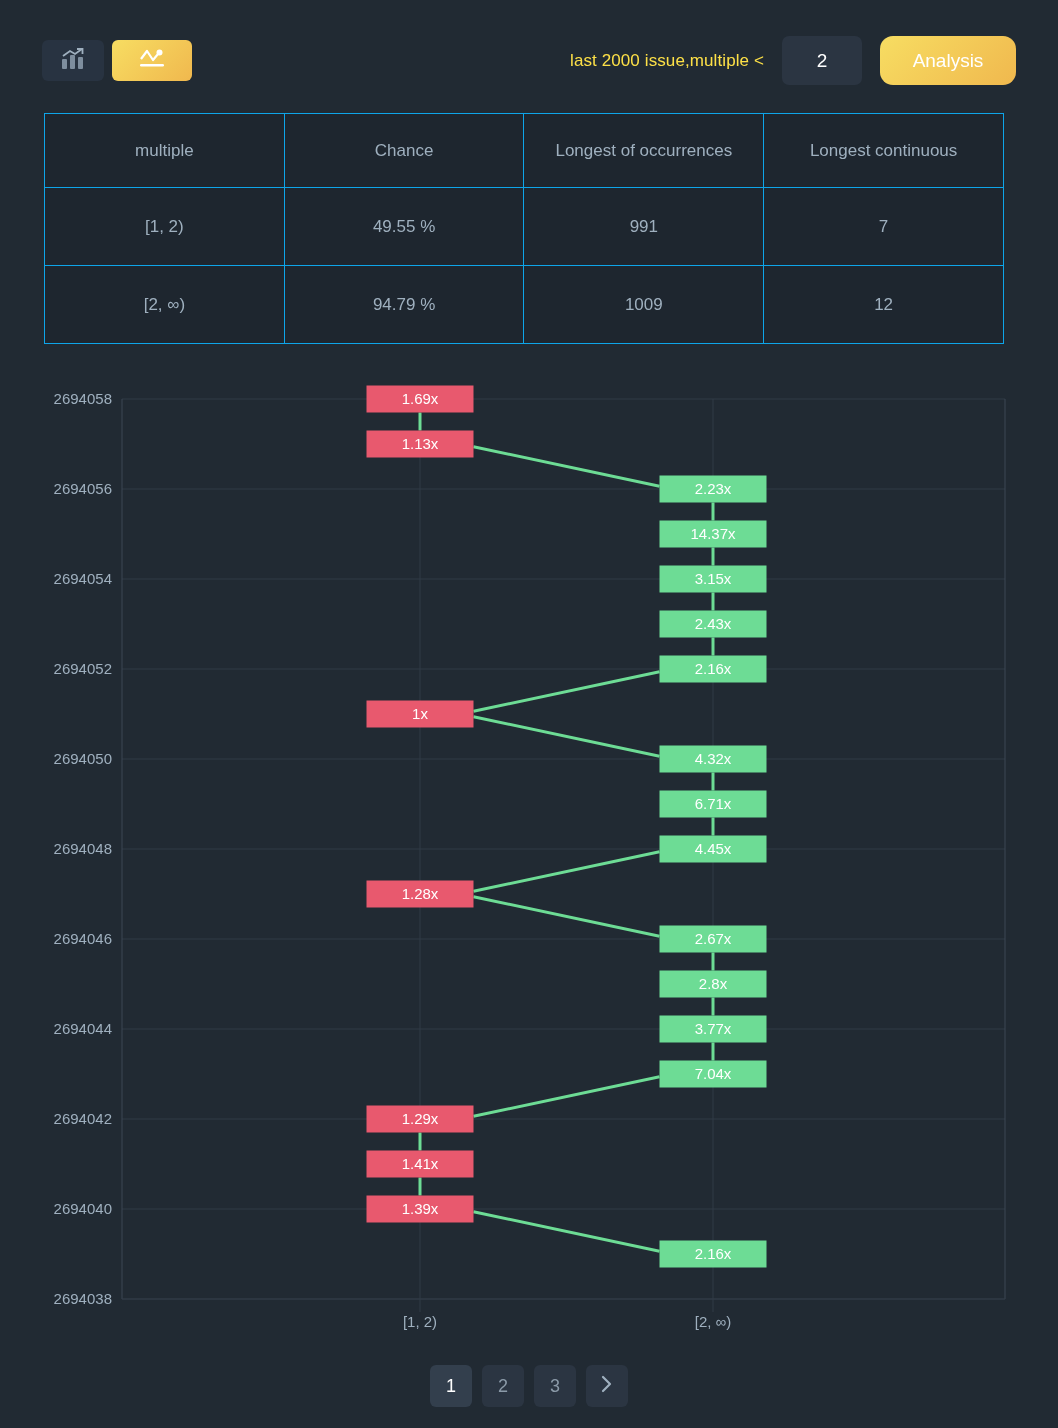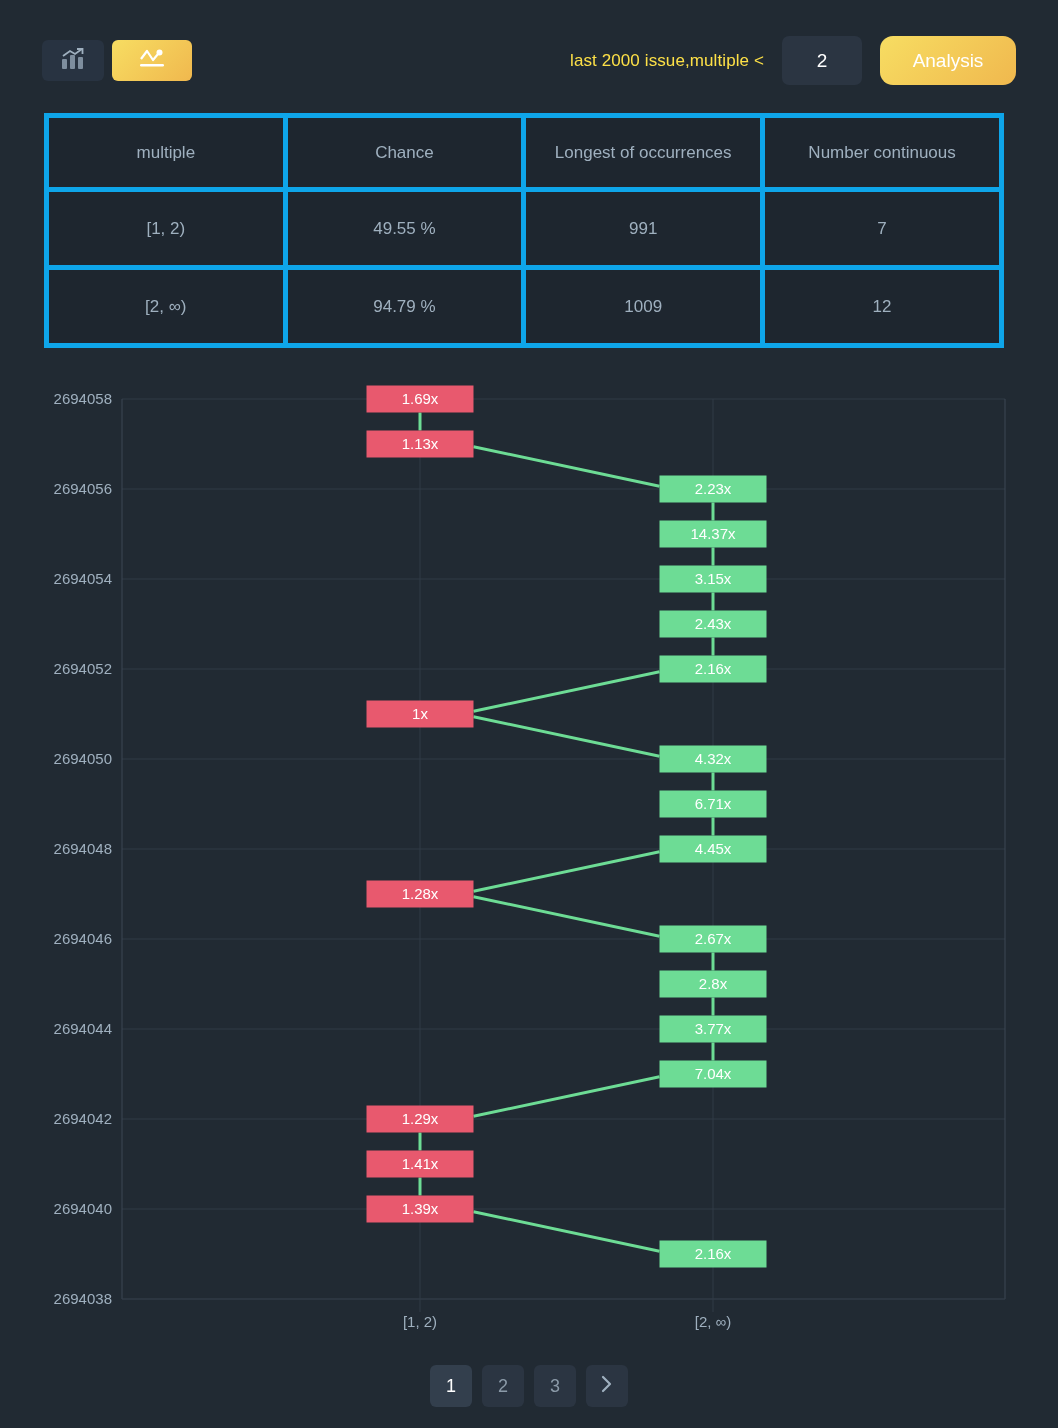--- a/index.html
+++ b/index.html
@@ -43,21 +43,21 @@
     font-family: "Liberation Sans", sans-serif;
   }
 
   
   .stats-table {
     position: absolute; left: 44px; top: 113px;
     width: 960px; border-collapse: collapse;
     background: #1e262f;
   }
   .stats-table th, .stats-table td {
-    border: 5px solid #0ea5e9;
+    border: 1px solid #0ea5e9;
     color: #9fb0bf; font-weight: normal;
     text-align: center; font-size: 17px;
   }
   .stats-table th { height: 74px; }
   .stats-table td { height: 78px; }
   .stats-table col.c0 { width: 240px; }
   .stats-table col.c1 { width: 240px; }
   .stats-table col.c2 { width: 240px; }
   .stats-table col.c3 { width: 240px; }
 
@@ -130,21 +130,21 @@
       <col class="c0">
         <col class="c1">
         <col class="c2">
         <col class="c3">
     </colgroup>
     <thead>
       <tr>
         <th>multiple</th>
         <th>Chance</th>
         <th>Longest of occurrences</th>
-        <th>Number continuous</th>
+        <th>Longest continuous</th>
       </tr>
     </thead>
     <tbody>
       <tr>
         <td>[1, 2)</td>
         <td>49.55 %</td>
         <td>991</td>
         <td>7</td>
       </tr>
       <tr>

